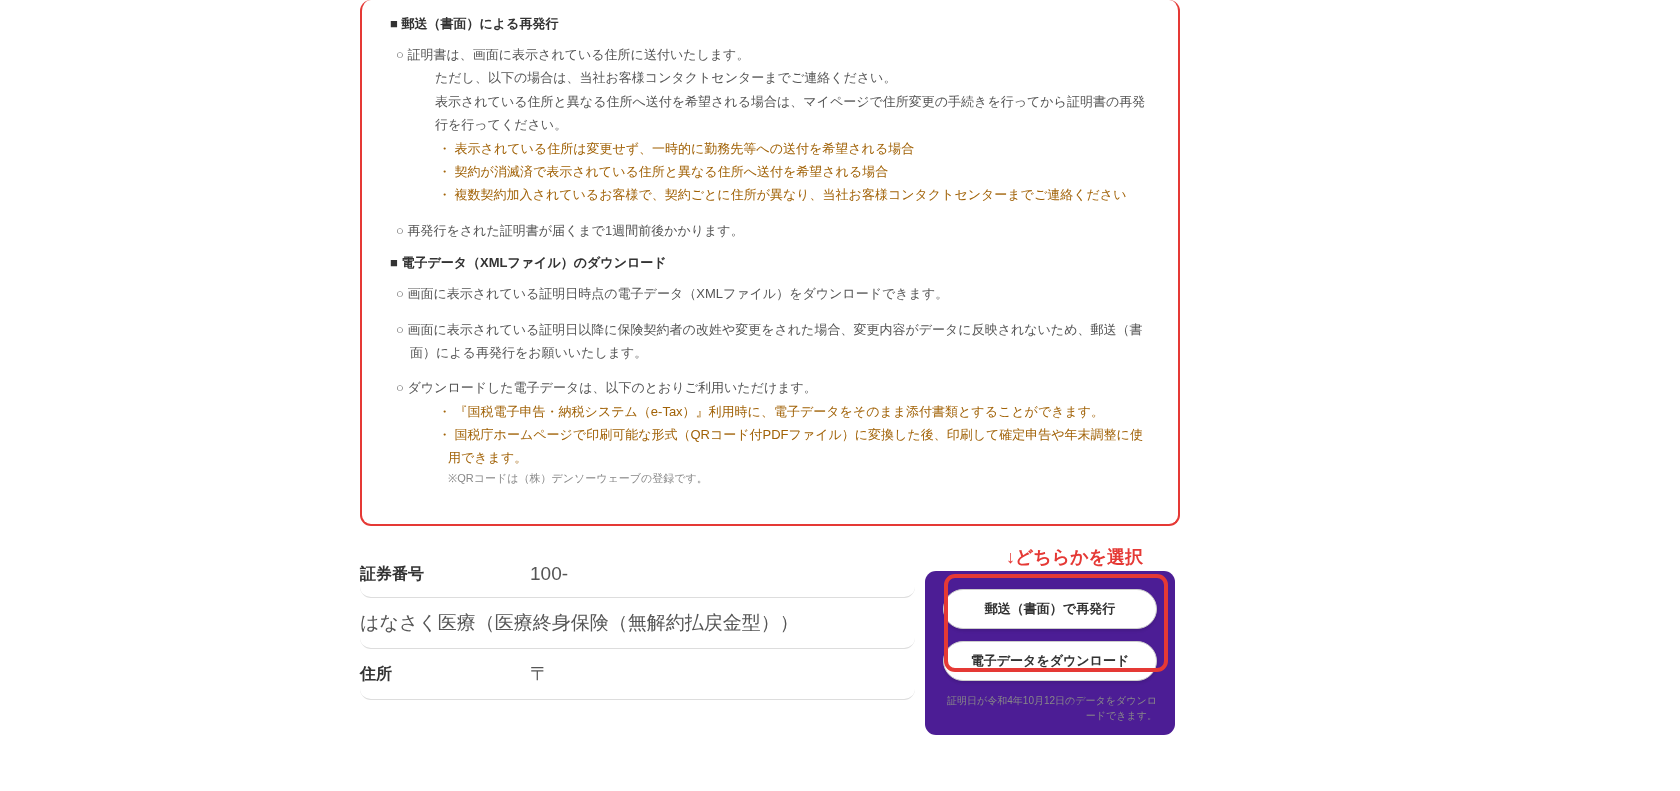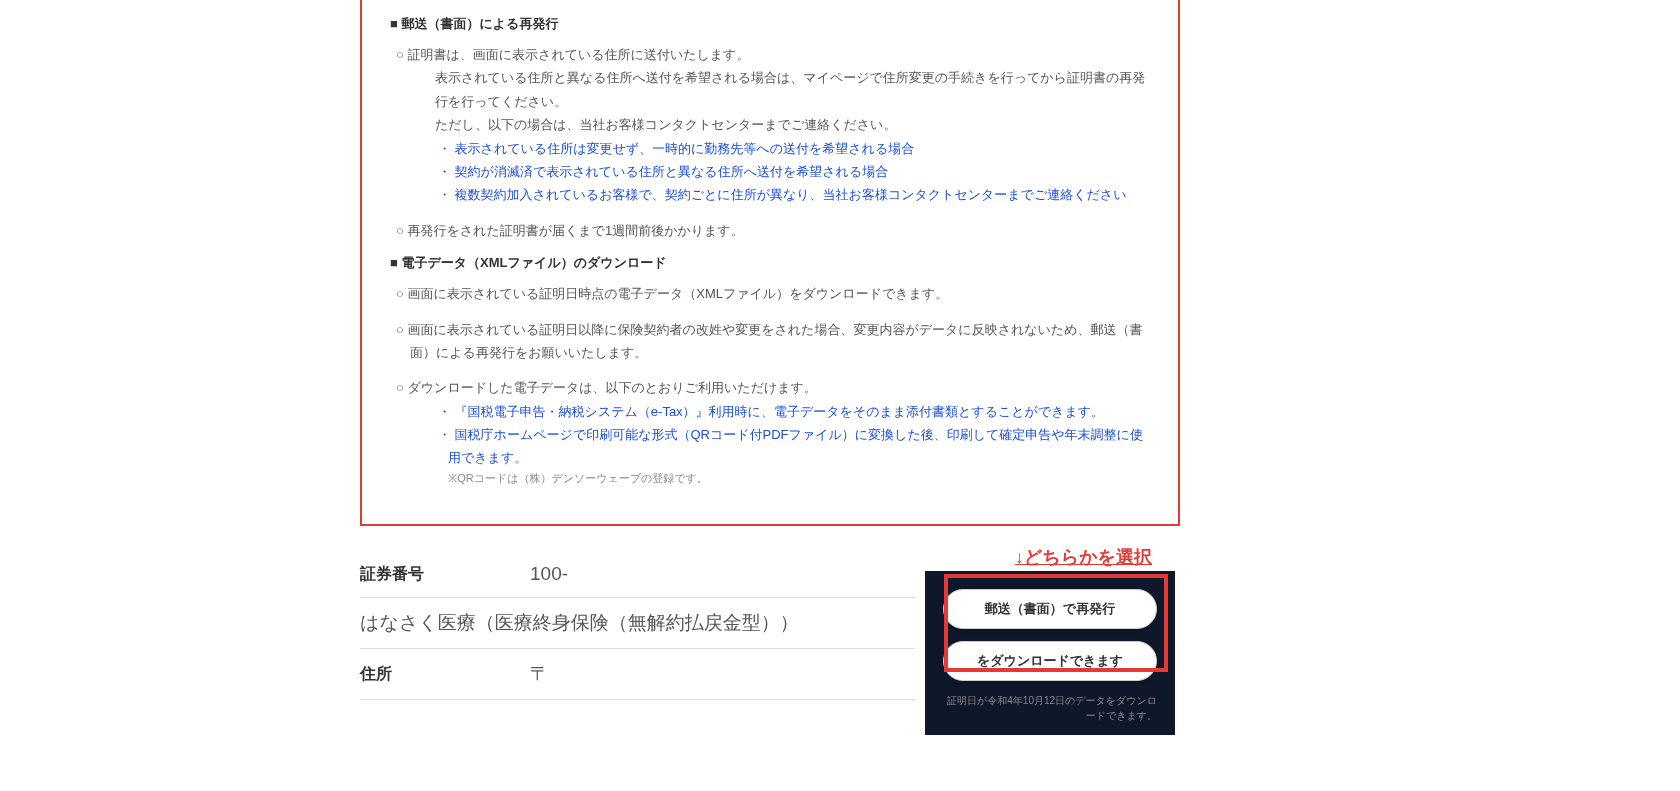--- a/index.html
+++ b/index.html
@@ -1,18 +1,19 @@
 <!DOCTYPE html>
 <html><head>
   <meta charset="utf-8">
   <style>
     * {
       margin: 0;
       padding: 0;
       box-sizing: border-box;
+      border-radius: 11px;
     }
     body {
       font-family: "Hiragino Kaku Gothic Pro", "Meiryo", sans-serif;
       background: #ffffff;
       font-size: 13px;
       color: #555;
     }
     .container {
       width: 1680px;
       height: 791px;
@@ -51,21 +52,21 @@
       padding-left: 45px;
       text-indent: 0;
       line-height: 1.8;
       color: #555;
       font-size: 13px;
     }
     .sub-line-bullet {
       padding-left: 58px;
       text-indent: -10px;
       line-height: 1.8;
-      color: #1d4ed8;
+      color: #a16207;
       font-size: 13px;
     }
     .item-block {
       margin-bottom: 12px;
     }
     .note {
       padding-left: 58px;
       font-size: 11px;
       color: #888;
       line-height: 1.6;
@@ -91,21 +92,21 @@
       flex: 1;
       padding: 12px 0;
       color: #555;
       font-size: 19px;
     }
     .buttons-panel {
       position: absolute;
       right: 5px;
       top: 20px;
       width: 250px;
-      background: #0f172a;
+      background: #4c1d95;
       padding: 18px 18px 12px 18px;
     }
     .red-highlight {
       position: absolute;
       border: 4px solid #e53935;
       right: 12px;
       top: 23px;
       width: 224px;
       height: 98px;
       pointer-events: none;
@@ -129,40 +130,39 @@
       font-size: 10px;
       color: #888;
       text-align: right;
       line-height: 1.5;
     }
     .annotation {
       position: absolute;
       color: #e53935;
       font-weight: bold;
       font-size: 18px;
-      right: 28px;
+      right: 37px;
       top: -6px;
-      text-decoration: underline;
     }
     .table-left {
       width: 555px;
     }
   </style>
 </head>
 <body>
 
 <div class="container">
   <div class="content-wrapper">
     <div class="info-box">
 
       <div class="section-title">■ 郵送（書面）による再発行</div>
       <div class="item-block">
         <div class="item-line">○ 証明書は、画面に表示されている住所に送付いたします。</div>
+        <div class="sub-line">ただし、以下の場合は、当社お客様コンタクトセンターまでご連絡ください。</div>
         <div class="sub-line">表示されている住所と異なる住所へ送付を希望される場合は、マイページで住所変更の手続きを行ってから証明書の再発行を行ってください。</div>
-        <div class="sub-line">ただし、以下の場合は、当社お客様コンタクトセンターまでご連絡ください。</div>
         <div class="sub-line-bullet">・ 表示されている住所は変更せず、一時的に勤務先等への送付を希望される場合</div>
         <div class="sub-line-bullet">・ 契約が消滅済で表示されている住所と異なる住所へ送付を希望される場合</div>
         <div class="sub-line-bullet">・ 複数契約加入されているお客様で、契約ごとに住所が異なり、当社お客様コンタクトセンターまでご連絡ください</div>
       </div>
       <div class="item-block">
         <div class="item-line">○ 再発行をされた証明書が届くまで1週間前後かかります。</div>
       </div>
 
       <div class="section-title">■ 電子データ（XMLファイル）のダウンロード</div>
       <div class="item-block">
@@ -190,19 +190,19 @@
           <div class="value-cell">はなさく医療（医療終身保険（無解約払戻金型））</div>
         </div>
         <div class="table-row">
           <div class="label-cell">住所</div>
           <div class="value-cell">〒</div>
         </div>
       </div>
 
       <div class="buttons-panel">
         <button class="btn">郵送（書面）で再発行</button>
-        <button class="btn">をダウンロードできます</button>
+        <button class="btn">電子データをダウンロード</button>
         <div class="download-note">証明日が令和4年10月12日のデータをダウンロードできます。</div>
       </div>
       <div class="red-highlight"></div>
     </div>
   </div>
 </div>
 
 </body></html>

